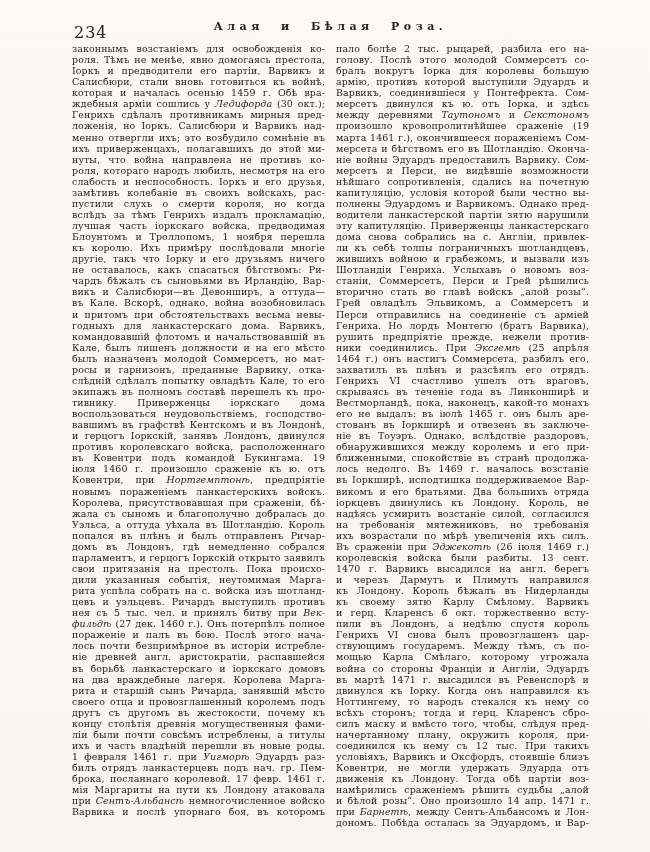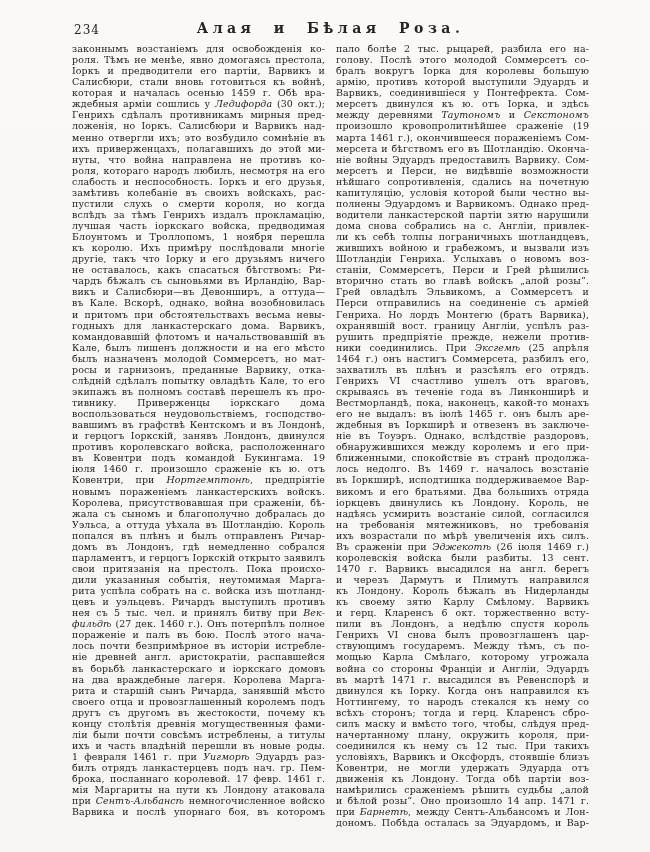--- a/index.html
+++ b/index.html
@@ -21,26 +21,26 @@
     width: 517px;
   }
   .page-header {
     position: relative;
     height: 22px;
     margin-bottom: 1px;
   }
   .page-number {
     position: absolute;
     left: 2px; top: 3px;
-    font-size: 12px;
+    font-size: 16px;
     letter-spacing: 1px;
   }
   .running-title {
     text-align: center;
-    font-size: 14px;
+    font-size: 11px;
     font-weight: bold;
     letter-spacing: 4.5px;
     word-spacing: 9px;
     white-space: nowrap;
   }
   .columns {
     display: flex;
     gap: 11px;
   }
   .column {
@@ -151,39 +151,39 @@
           <div class="text-line"><span>между деревнями </span><i>Таутономъ</i><span> и </span><i>Секстономъ</i></div>
           <div class="text-line"><span>произошло кровопролитнѣйшее сраженіе (19</span></div>
           <div class="text-line"><span>марта 1461 г.), окончившееся пораженіемъ Сом-</span></div>
           <div class="text-line"><span>мерсета и бѣгствомъ его въ Шотландію. Оконча-</span></div>
           <div class="text-line"><span>ніе войны Эдуардъ предоставилъ Варвику. Сом-</span></div>
           <div class="text-line"><span>мерсетъ и Перси, не видѣвшіе возможности даль-</span></div>
           <div class="text-line"><span>нѣйшаго сопротивленія, сдались на почетную</span></div>
           <div class="text-line"><span>капитуляцію, условія которой были честно вы-</span></div>
           <div class="text-line"><span>полнены Эдуардомъ и Варвикомъ. Однако пред-</span></div>
           <div class="text-line"><span>водители ланкастерской партіи зятю нарушили</span></div>
+          <div class="text-line"><span>эту капитуляцію. Приверженцы ланкастерскаго</span></div>
           <div class="text-line"><span>дома снова собрались на с. Англіи, привлек-</span></div>
           <div class="text-line"><span>ли къ себѣ толпы пограничныхъ шотландцевъ,</span></div>
           <div class="text-line"><span>жившихъ войною и грабежомъ, и вызвали изъ</span></div>
           <div class="text-line"><span>Шотландіи Генриха. Услыхавъ о новомъ воз-</span></div>
           <div class="text-line"><span>станіи, Соммерсетъ, Перси и Грей рѣшились</span></div>
           <div class="text-line"><span>вторично стать во главѣ войскъ „алой розы“.</span></div>
           <div class="text-line"><span>Грей овладѣлъ Эльвикомъ, а Соммерсетъ и</span></div>
           <div class="text-line"><span>Перси отправились на соединеніе съ арміей</span></div>
           <div class="text-line"><span>Генриха. Но лордъ Монтегю (братъ Варвика),</span></div>
-          <div class="text-line"><span>охранявшій вост. границу Англіи, успѣлъ раз-</span></div>
           <div class="text-line"><span>рушить предпріятіе прежде, нежели против-</span></div>
           <div class="text-line"><span>ники соединились. При </span><i>Эксгемѣ</i><span> (25 апрѣля</span></div>
           <div class="text-line"><span>1464 г.) онъ настигъ Соммерсета, разбилъ его,</span></div>
           <div class="text-line"><span>захватилъ въ плѣнъ и разсѣялъ его отрядъ.</span></div>
           <div class="text-line"><span>Генрихъ VI счастливо ушелъ отъ враговъ,</span></div>
           <div class="text-line"><span>скрываясь въ теченіе года въ Линконширѣ и</span></div>
           <div class="text-line"><span>Вестморландѣ, пока, наконецъ, какой-то монахъ</span></div>
           <div class="text-line"><span>его не выдалъ: въ іюлѣ 1465 г. онъ былъ аре-</span></div>
-          <div class="text-line"><span>ждебныя въ Іоркширѣ и отвезенъ въ заключе-</span></div>
+          <div class="text-line"><span>стованъ въ Іоркширѣ и отвезенъ въ заключе-</span></div>
           <div class="text-line"><span>ніе въ Тоуэръ. Однако, вслѣдствіе раздоровъ,</span></div>
           <div class="text-line"><span>обнаружившихся между королемъ и его при-</span></div>
           <div class="text-line"><span>ближенными, спокойствіе въ странѣ продолжа-</span></div>
           <div class="text-line"><span>лось недолго. Въ 1469 г. началось возстаніе</span></div>
           <div class="text-line"><span>въ Іоркширѣ, исподтишка поддерживаемое Вар-</span></div>
           <div class="text-line"><span>викомъ и его братьями. Два большихъ отряда</span></div>
           <div class="text-line"><span>іоркцевъ двинулись къ Лондону. Король, не</span></div>
           <div class="text-line"><span>надѣясь усмирить возстаніе силой, согласился</span></div>
           <div class="text-line"><span>на требованія мятежниковъ, но требованія</span></div>
           <div class="text-line"><span>ихъ возрастали по мѣрѣ увеличенія ихъ силъ.</span></div>

